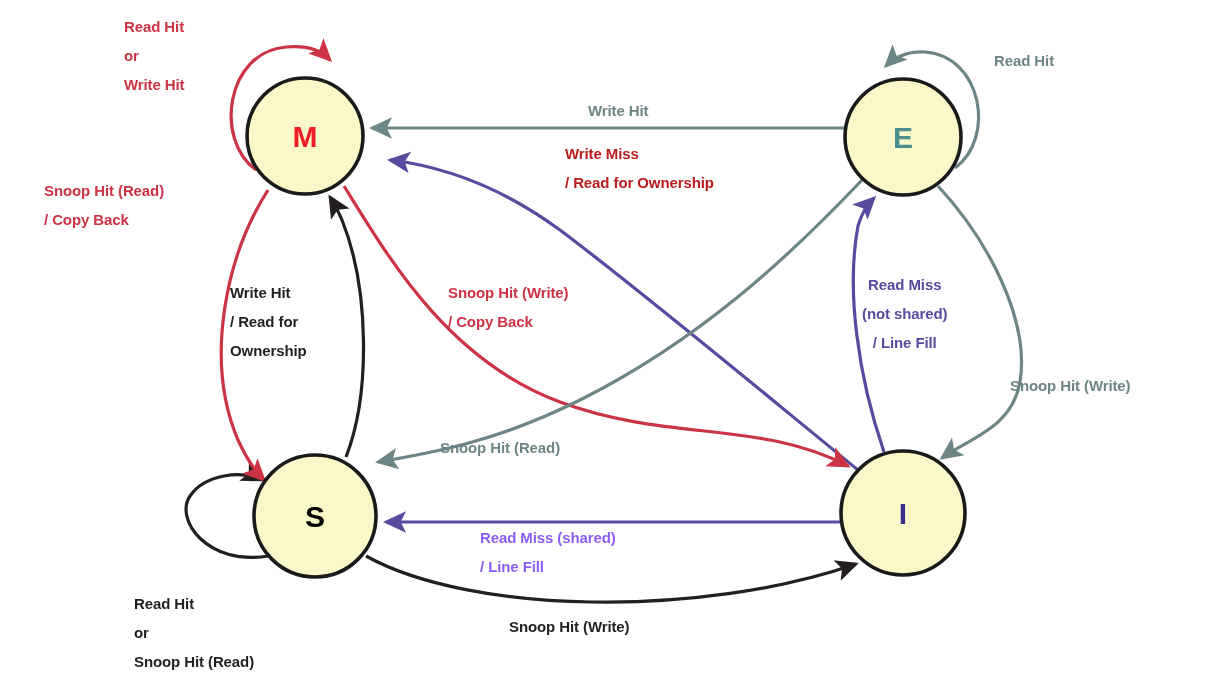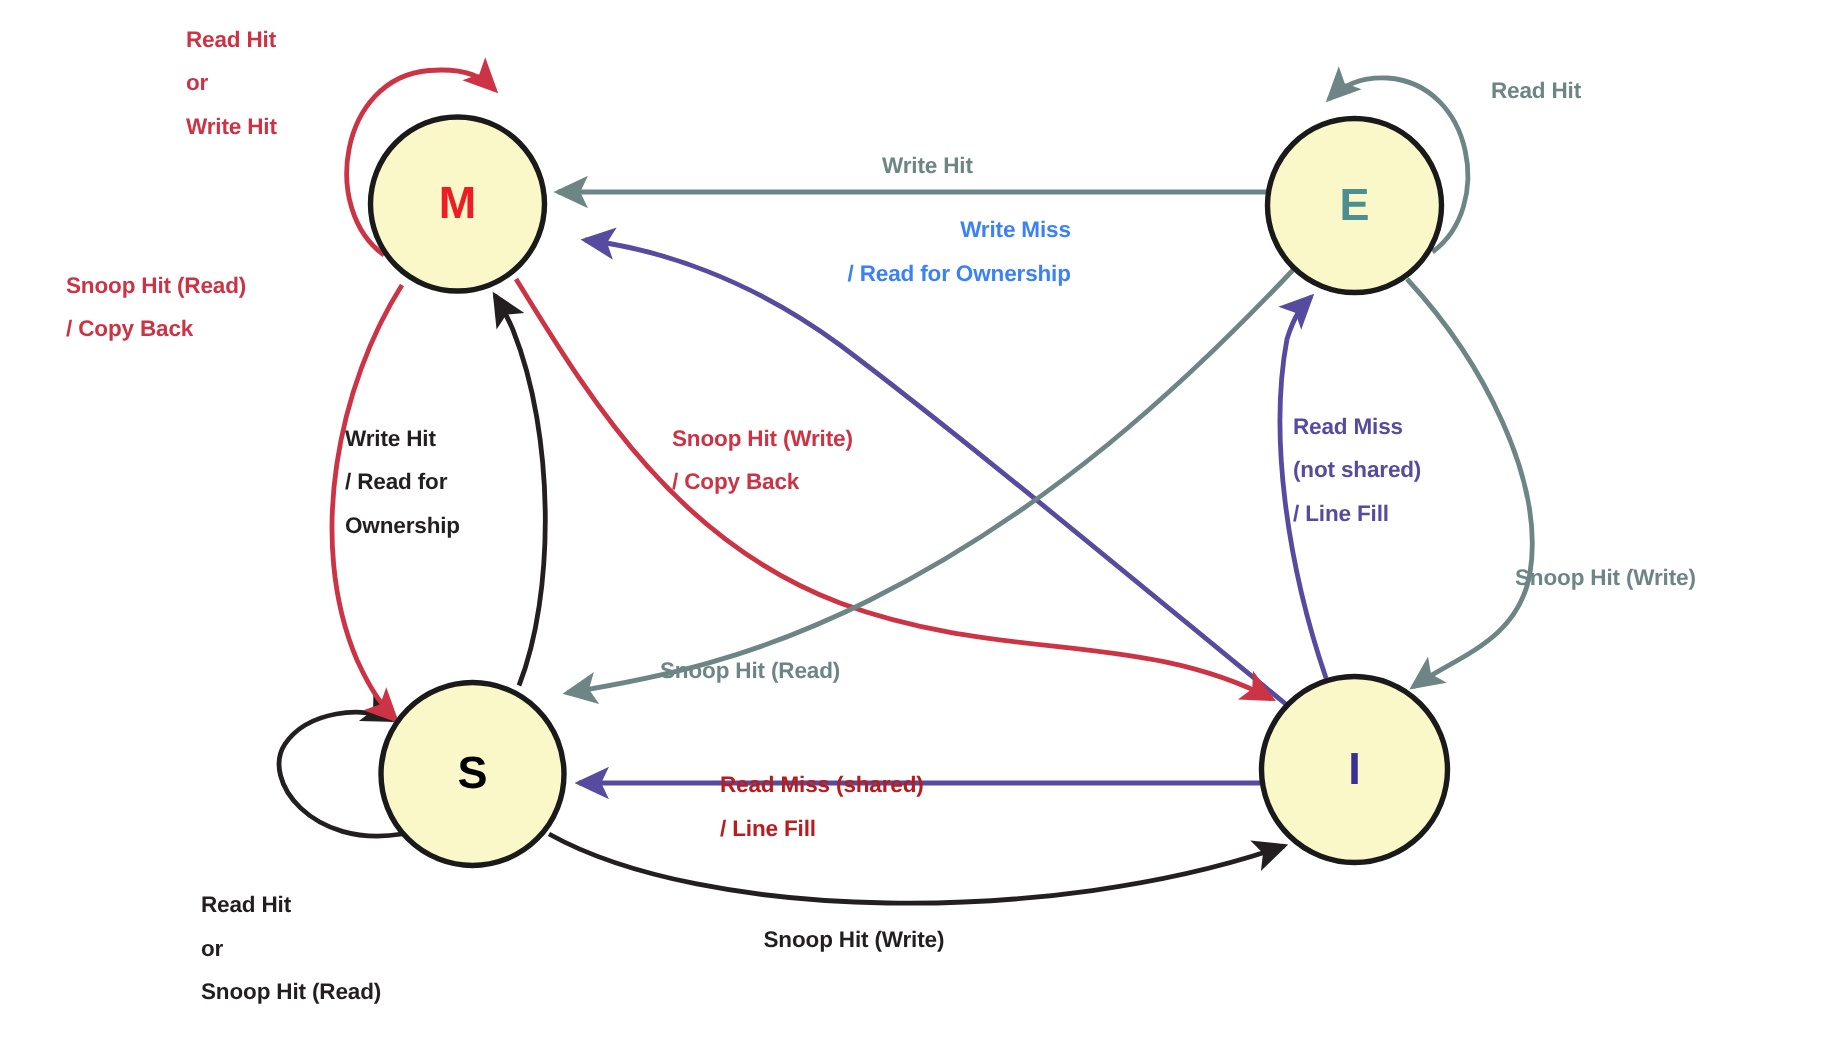--- a/index.html
+++ b/index.html
@@ -106,42 +106,42 @@
   </svg>
 
   <div class="edge-label" style="left:124px; top:12px; color:#cc3344;">Read Hit
 or
 Write Hit</div>
 
   <div class="edge-label" style="left:994px; top:46px; color:#6e8585;">Read Hit</div>
 
   <div class="edge-label" style="left:588px; top:96px; color:#6e8585;">Write Hit</div>
 
-  <div class="edge-label" style="left:565px; top:139px; color:#3b82f6;text-align:right;">Write Miss
+  <div class="edge-label" style="left:565px; top:139px; color:#b91c1c;">Write Miss
 / Read for Ownership</div>
 
   <div class="edge-label" style="left:44px; top:176px; color:#cc3344;">Snoop Hit (Read)
 / Copy Back</div>
 
   <div class="edge-label" style="left:230px; top:278px; color:#231f20;">Write Hit
 / Read for
 Ownership</div>
 
   <div class="edge-label" style="left:448px; top:278px; color:#cc3344;">Snoop Hit (Write)
 / Copy Back</div>
 
-  <div class="edge-label" style="left:862px; top:270px; color:#564b9e;">Read Miss
+  <div class="edge-label" style="left:862px; top:270px; color:#564b9e;text-align:center;">Read Miss
 (not shared)
 / Line Fill</div>
 
   <div class="edge-label" style="left:1010px; top:371px; color:#6e8585;">Snoop Hit (Write)</div>
 
   <div class="edge-label" style="left:440px; top:433px; color:#6e8585;">Snoop Hit (Read)</div>
 
-  <div class="edge-label" style="left:480px; top:509px; color:#b91c1c;">Read Miss (shared)
+  <div class="edge-label" style="left:480px; top:523px; color:#8b5cf6;">Read Miss (shared)
 / Line Fill</div>
 
   <div class="edge-label" style="left:509px; top:612px; color:#231f20;">Snoop Hit (Write)</div>
 
   <div class="edge-label" style="left:134px; top:589px; color:#231f20;">Read Hit
 or
 Snoop Hit (Read)</div>
 
 </div>
 

